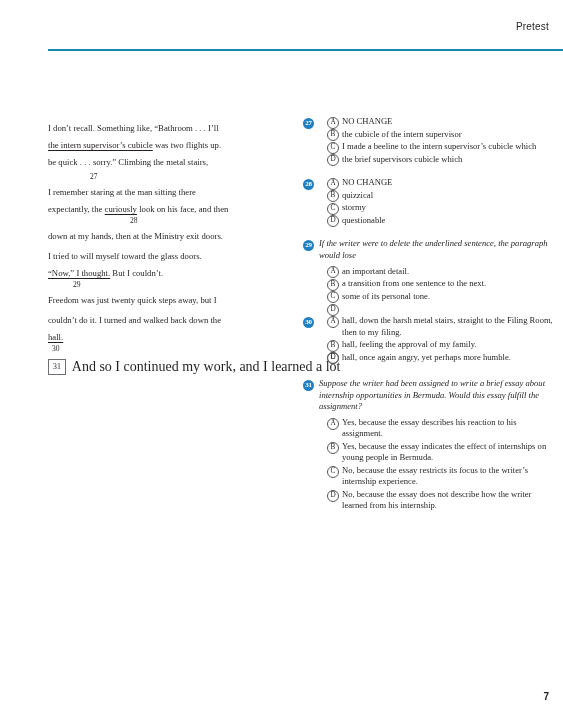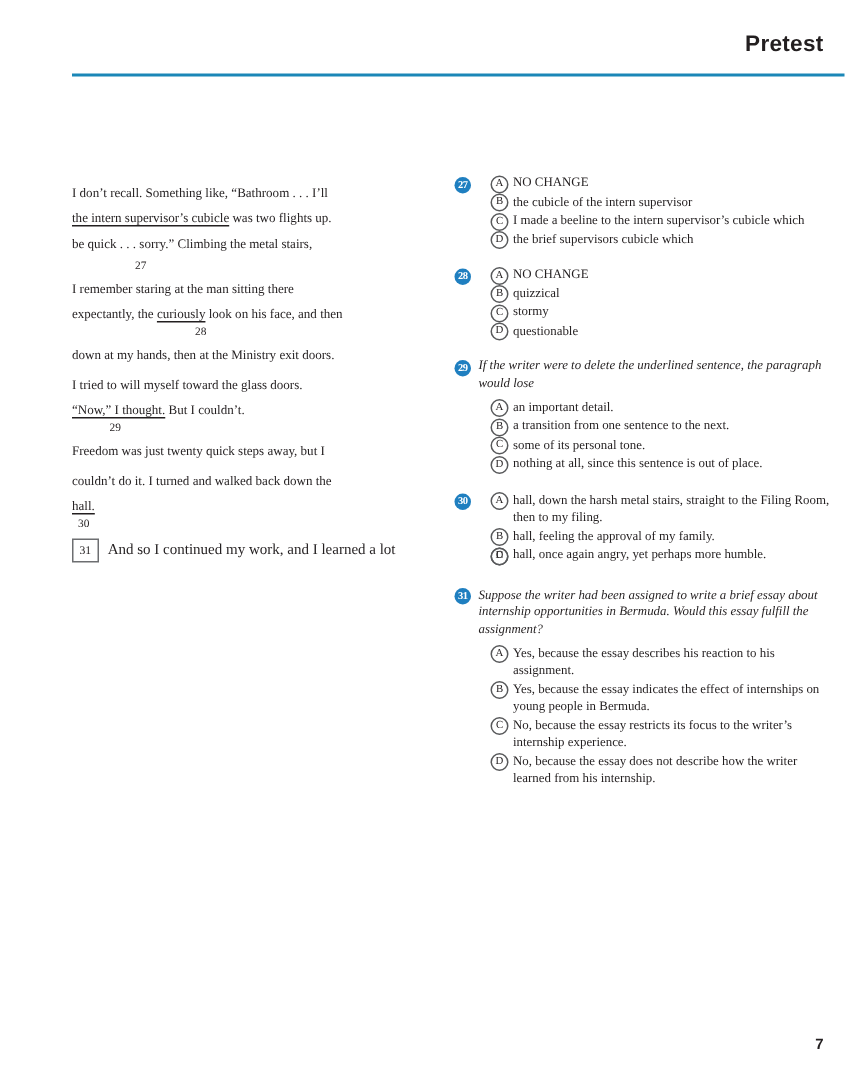--- a/index.html
+++ b/index.html
@@ -22,22 +22,22 @@
     left: 0;
     top: 0;
     width: 563px;
     height: 56px;
   }
   .header-title {
     position: absolute;
     right: 14px;
     top: 22px;
     font-family: "Liberation Sans", sans-serif;
-    font-size: 15px;
-    font-weight: 700;
+    font-size: 10px;
+    font-weight: 400;
     color: #231f20;
     letter-spacing: 0.2px;
     line-height: 1;
   }
   .header-rule {
     position: absolute;
     left: 48px;
     top: 49px;
     width: 515px;
     height: 2px;
@@ -93,21 +93,21 @@
   .boxed-num {
     display: inline-block;
     border: 1px solid #6d6e71;
     font-size: 7.8px;
     line-height: 1;
     padding: 3px 4px 3.5px 4px;
     margin-right: 6px;
     color: #231f20;
   }
   .boxed-text {
-    font-size: 10px;
+    font-size: 14px;
     line-height: 12px;
     white-space: nowrap;
   }
 
   
   .question-col {
     position: absolute;
     left: 303px;
     top: 60px;
     width: 250px;
@@ -234,21 +234,21 @@
           <div class="option"><span class="opt-letter">D</span><span>questionable</span></div>
         </div>
       </div>
       <div class="question q-29">
         <div class="q-badge">29</div>
         <div class="q-stem">If the writer were to delete the underlined sentence, the paragraph would lose</div>
         <div class="options">
           <div class="option"><span class="opt-letter">A</span><span>an important detail.</span></div>
           <div class="option"><span class="opt-letter">B</span><span>a transition from one sentence to the next.</span></div>
           <div class="option"><span class="opt-letter">C</span><span>some of its personal tone.</span></div>
-          <div class="option"><span class="opt-letter">D</span><span>nothing at all, since this sentence is out of place.</span></div>
+          <div class="option"><span class="opt-letter">D</span></div>
         </div>
       </div>
       <div class="question q-30">
         <div class="q-badge">30</div>
         <div class="options">
           <div class="option"><span class="opt-letter">A</span><span>hall, down the harsh metal stairs, straight to the Filing Room, then to my filing.</span></div>
           <div class="option"><span class="opt-letter">B</span><span>hall, feeling the approval of my family.</span></div>
           <div class="option"><span class="opt-letter">C</span></div>
           <div class="option"><span class="opt-letter">D</span><span>hall, once again angry, yet perhaps more humble.</span></div>
         </div>

